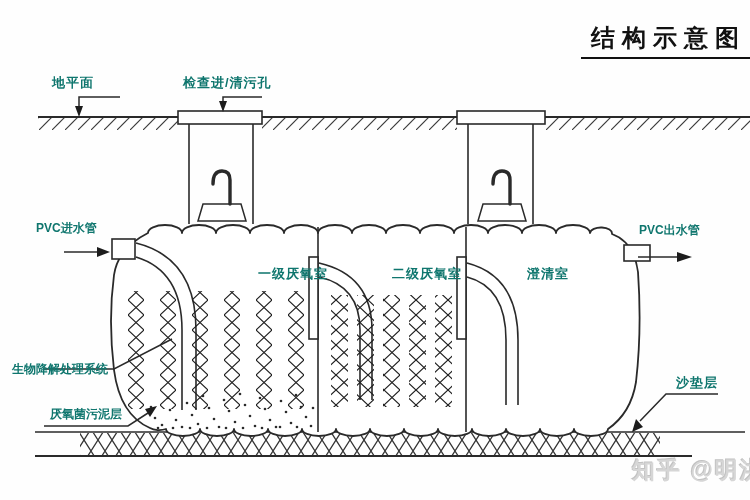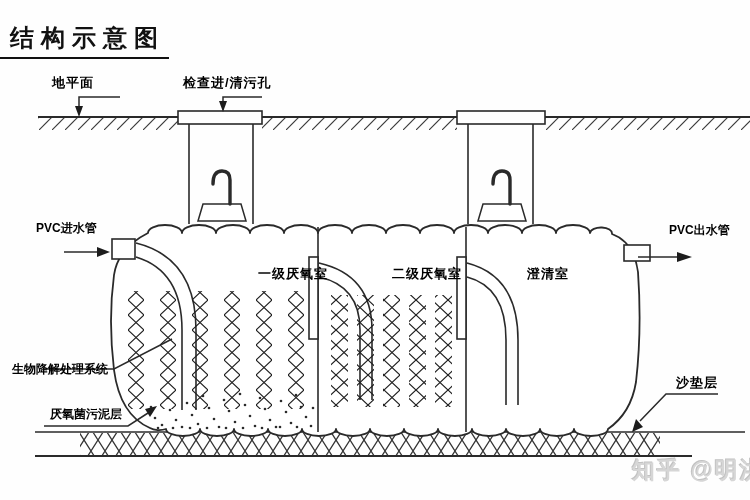--- a/index.html
+++ b/index.html
@@ -3,25 +3,25 @@
 <meta charset="utf-8">
 <style>
   html,body{margin:0;padding:0;background:#ffffff;}
   #stage{
     position:relative;width:750px;height:500px;background:#fefefe;
     overflow:hidden;font-family:"Liberation Sans","DejaVu Sans",sans-serif;
     color:#1c1c1c;
   }
   .lbl{
     position:absolute;font-weight:bold;font-size:13px;line-height:1.1;
-    white-space:nowrap;color:#000000;letter-spacing:1px;
+    white-space:nowrap;color:#0f766e;letter-spacing:1px;
   }
   .lbl.small{font-size:12px;letter-spacing:0;}
   #title{
-    position:absolute;top:22px;left:0;right:0;text-align:left;
+    position:absolute;top:22px;left:0;right:0;text-align:right;
   }
   #title span{
     display:inline-block;font-size:24px;font-weight:bold;letter-spacing:7px;
     border-bottom:2px solid #111;padding:0 4px 3px 10px;color:#111;
   }
   #watermark{
     position:absolute;left:632px;top:455px;font-size:23px;font-weight:bold;
     letter-spacing:2px;white-space:nowrap;color:#d6d6d6;
     text-shadow:-1px -1px 0 #c2c2c2, 1px 1px 0 #ffffff;
   }
@@ -188,21 +188,21 @@
     </g>
   </svg>
 
   <div id="title">
     <span>结构示意图</span>
   </div>
 
   <div class="lbl" style="left:52px;top:76px;">地平面</div>
   <div class="lbl" style="left:183px;top:76px;">检查进/清污孔</div>
   <div class="lbl small" style="left:36px;top:222px;">PVC进水管</div>
-  <div class="lbl small" style="left:669px;top:224px;">PVC出水管</div>
+  <div class="lbl small" style="left:639px;top:224px;">PVC出水管</div>
   <div class="lbl" style="left:222px;top:267px;margin-left:36px;">一级厌氧室</div>
   <div class="lbl" style="left:392px;top:267px;">二级厌氧室</div>
   <div class="lbl" style="left:527px;top:267px;">澄清室</div>
   <div class="lbl small" style="left:12px;top:363px;">生物降解处理系统</div>
   <div class="lbl small" style="left:50px;top:408px;">厌氧菌污泥层</div>
   <div class="lbl" style="left:676px;top:376px;">沙垫层</div>
 
   <div id="watermark">知乎 @明洪</div>
 </div>
 

